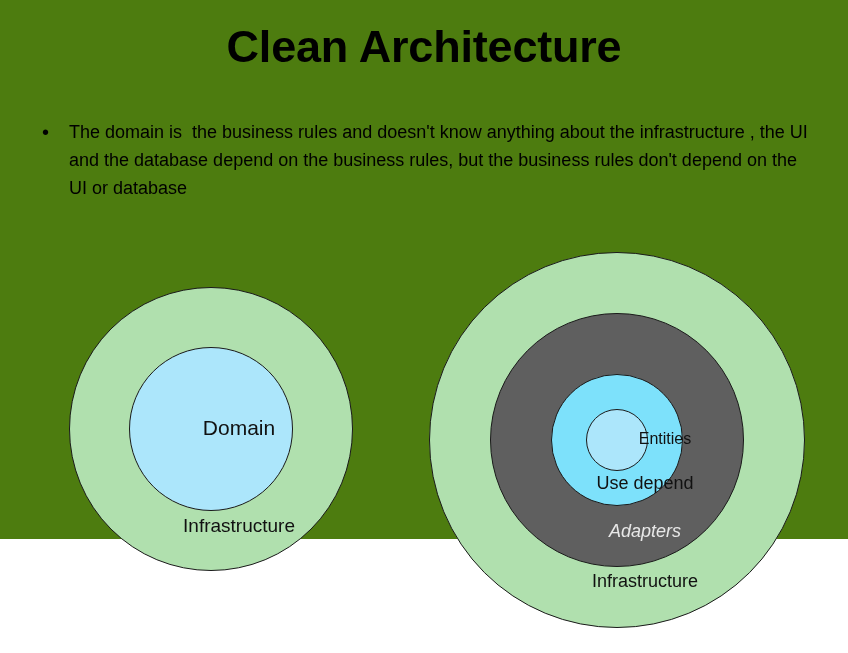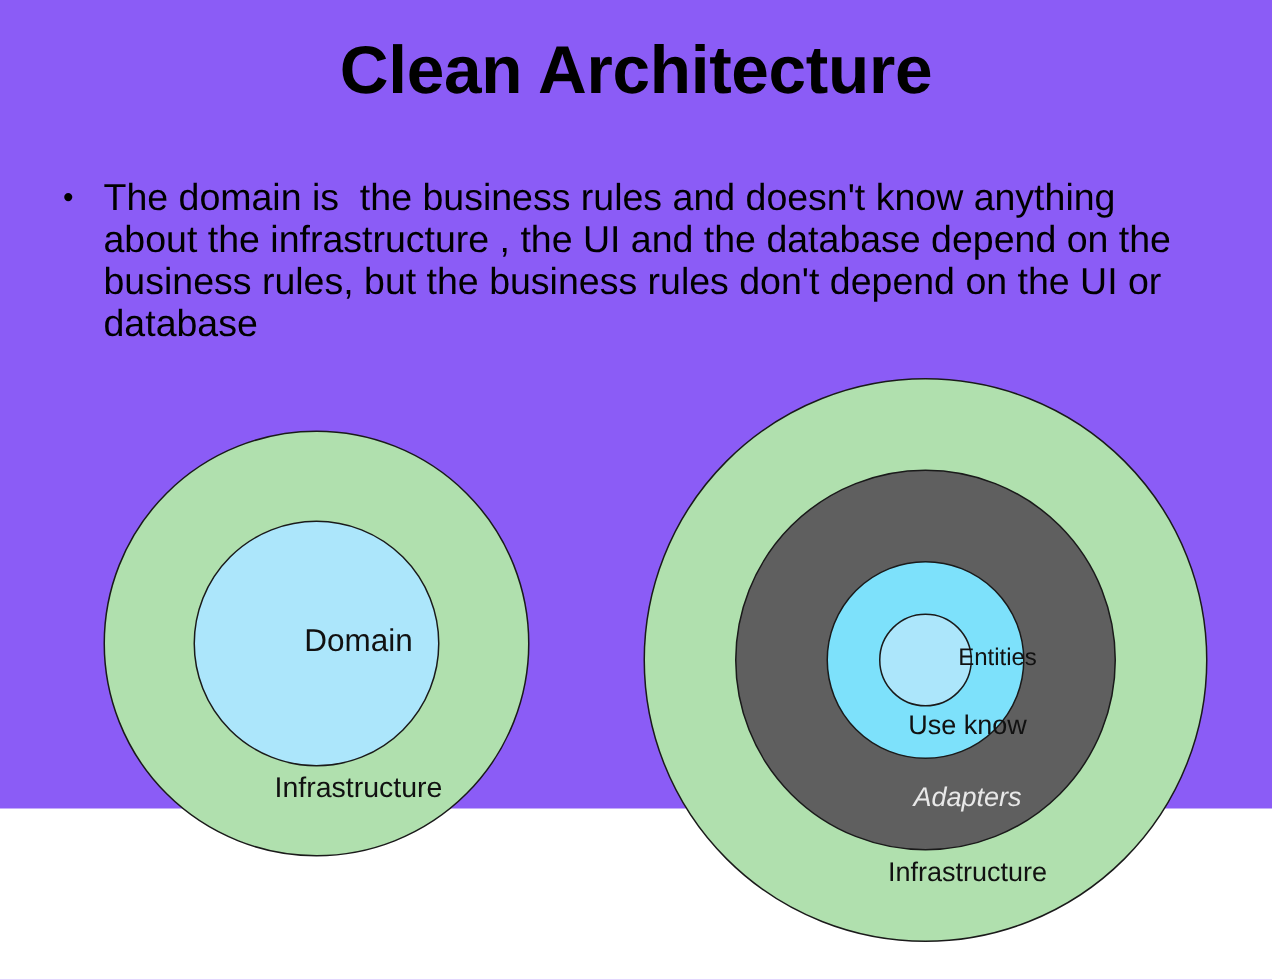--- a/index.html
+++ b/index.html
@@ -13,21 +13,21 @@
     font-family: "Liberation Sans", sans-serif;
     color: #000000;
     overflow: hidden;
     position: relative;
   }
   .slide {
     position: absolute;
     left: 0; top: 0;
     width: 848px;
     height: 539px;
-    background: #8b5cf6;
+    background: #4d7c0f;
   }
   .slide-title {
     position: absolute;
     left: 0;
     top: 22px;
     width: 848px;
     text-align: center;
     font-size: 45px;
     font-weight: bold;
     letter-spacing: -0.2px;
@@ -49,21 +49,21 @@
     flex: 0 0 33px;
     font-size: 20px;
     line-height: 28px;
     color: #000000;
     text-align: left;
     padding-left: 6px;
     box-sizing: border-box;
   }
   .bullet-text {
     flex: 1 1 auto;
-    font-size: 25px;
+    font-size: 18px;
     line-height: 28px;
     color: #000000;
     white-space: pre-wrap;
   }
   .diagram {
     position: absolute;
   }
   .ring {
     position: absolute;
     border-radius: 50%;
@@ -118,19 +118,19 @@
   </div>
 
   <div class="diagram" id="right-diagram">
     <div class="ring" id="right-outer"></div>
     <div class="ring-label" id="right-outer-label">Infrastructure</div>
 
     <div class="ring" id="right-adapters"></div>
     <div class="ring-label" id="right-adapters-label">Adapters</div>
 
     <div class="ring" id="right-usecases"></div>
-    <div class="ring-label" id="right-usecases-label">Use know</div>
+    <div class="ring-label" id="right-usecases-label">Use depend</div>
 
     <div class="ring" id="right-entities"></div>
     <div class="ring-label" id="right-entities-label">Entities</div>
   </div>
 
 </div>
 
 </body></html>

